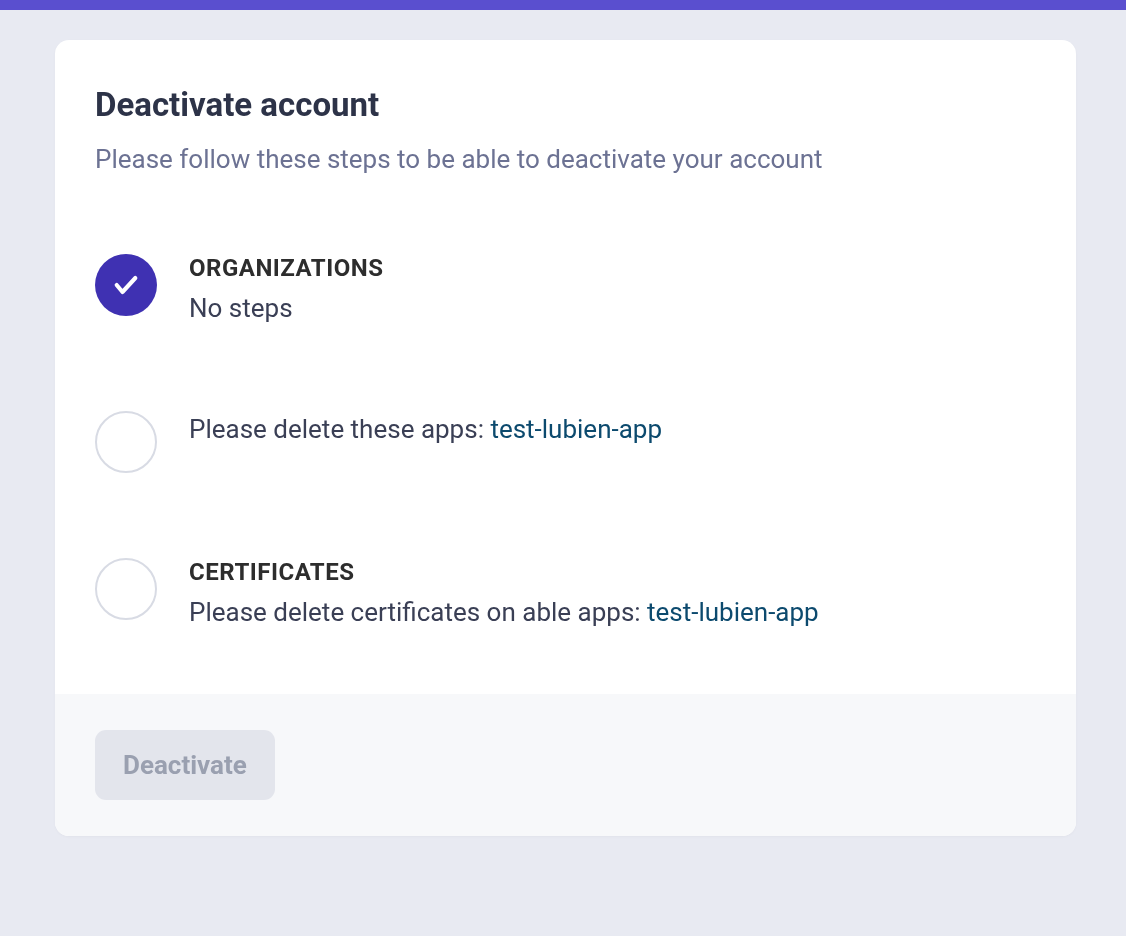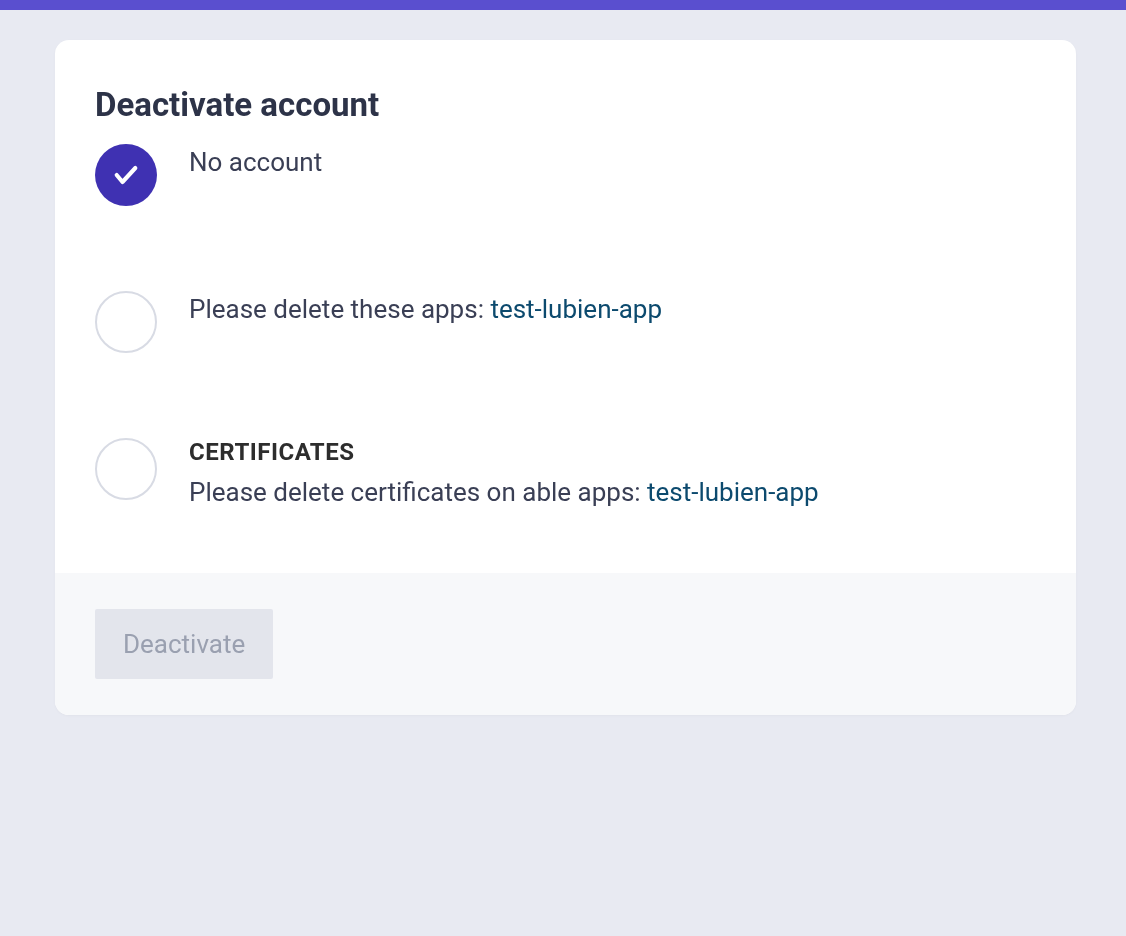--- a/index.html
+++ b/index.html
@@ -112,46 +112,48 @@
     
     .card-footer {
       background-color: #f7f8fa;
       padding: 36px 40px;
     }
     
     .deactivate-btn {
       background-color: #e3e5ec;
       color: #9aa0b0;
       border: none;
-      border-radius: 2px;
+      border-radius: 11px;
       font-size: 26px;
-      font-weight: 400;
+      font-weight: 700;
       padding: 20px 28px;
       cursor: not-allowed;
       font-family: inherit;
     }
   </style>
 </head>
 <body>
 
 <div class="top-bar"></div>
 
 <div class="page-wrapper">
   <div class="card">
     <div class="card-body">
       <h1 class="card-title">Deactivate account</h1>
+      <p class="card-subtitle">Please follow these steps to be able to deactivate your account</p>
 
       <div class="step-item">
         <div class="step-circle completed">
           <svg class="check-icon" viewBox="0 0 24 24" fill="none" stroke="#ffffff" stroke-width="3.5" stroke-linecap="round" stroke-linejoin="round">
             <polyline points="4 12 9 18 20 6"></polyline>
           </svg>
         </div>
         <div class="step-content">
-          <div class="step-message">No account</div>
+          <div class="step-label">ORGANIZATIONS</div>
+          <div class="step-message">No steps</div>
         </div>
       </div>
 
       <div class="step-item">
         <div class="step-circle pending"></div>
         <div class="step-content">
           <div class="step-message">
             <span>Please delete these apps: </span><a href="#">test-lubien-app</a>
           </div>
         </div>

